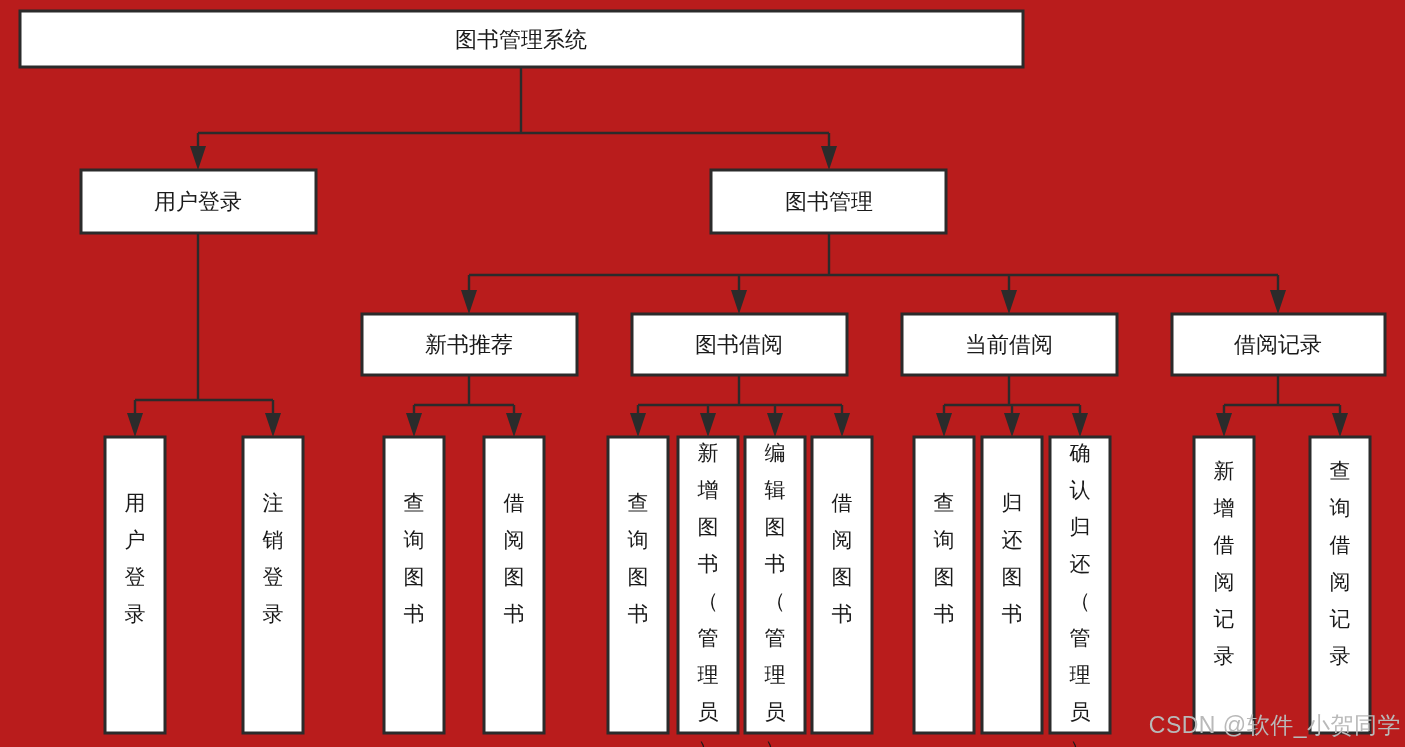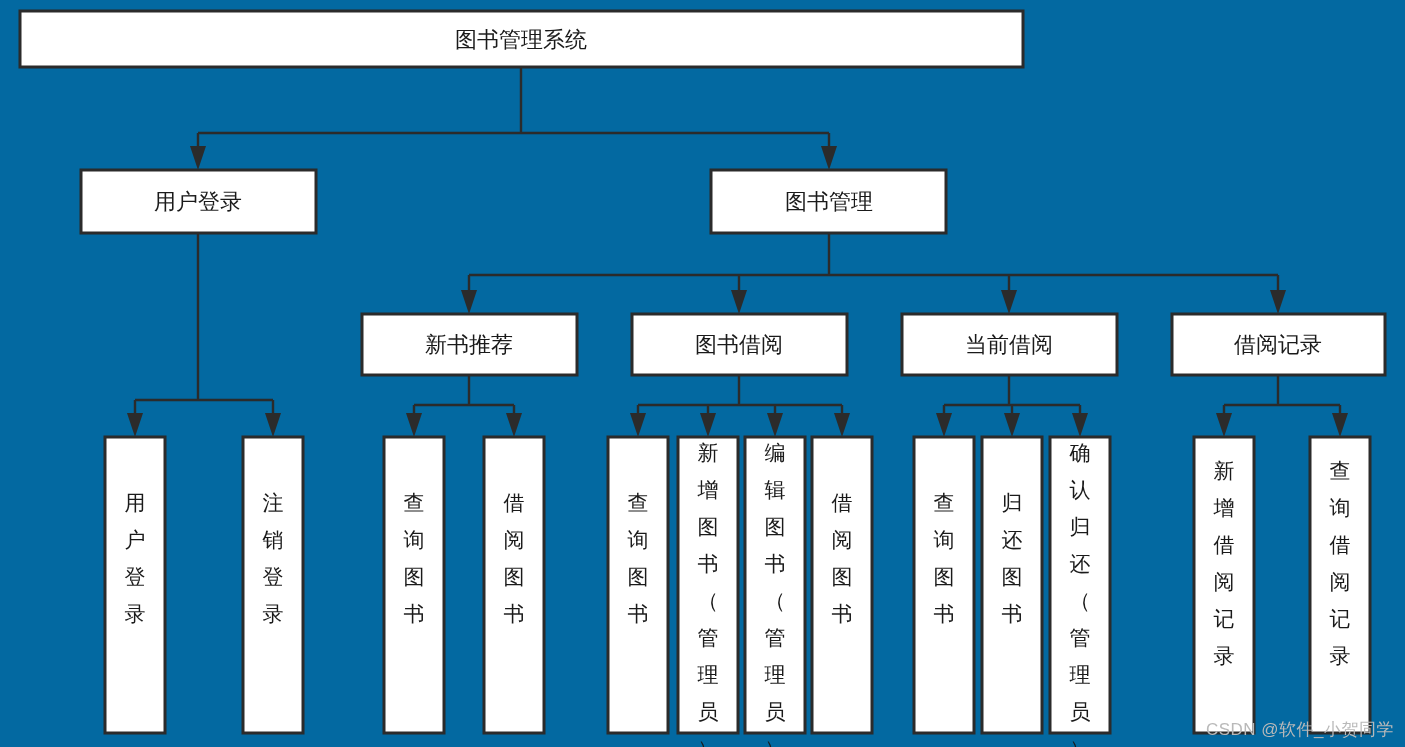--- a/index.html
+++ b/index.html
@@ -1,38 +1,38 @@
 <!DOCTYPE html>
 <html><head>
 <meta charset="utf-8">
 <style>
   html,body{margin:0;padding:0;background:#ffffff;}
   body{
     width:1405px;height:747px;overflow:hidden;
     font-family:"Liberation Sans","DejaVu Sans",sans-serif;
   }
-  #stage{position:relative;width:1405px;height:747px;background:#0369a1;}
+  #stage{position:relative;width:1405px;height:747px;background:#b91c1c;}
   svg#diagram{position:absolute;left:0;top:0;width:1405px;height:747px;display:block;}
   .node-box{fill:#ffffff;stroke:#2b2b2b;stroke-width:3;}
   .edge{stroke:#2b2b2b;stroke-width:2.4;fill:none;}
   .arrow-head{fill:#2b2b2b;stroke:none;}
   .node-label{
     font-family:"Liberation Sans","DejaVu Sans",sans-serif;
     font-size:22px;fill:#1a1a1a;
     text-anchor:middle;dominant-baseline:middle;
   }
   .node-label-vert{
     font-family:"Liberation Sans","DejaVu Sans",sans-serif;
     font-size:21px;fill:#1a1a1a;
     text-anchor:middle;
   }
   .watermark{
-    position:absolute;right:11px;bottom:6px;
+    position:absolute;right:4px;bottom:6px;
     font-family:"Liberation Sans","DejaVu Sans",sans-serif;
-    font-size:17px;color:#b9b9b9;white-space:nowrap;
+    font-size:23px;color:#b9b9b9;white-space:nowrap;
     letter-spacing:0.5px;pointer-events:none;
   }
 </style>
 </head>
 <body>
 
 <div id="stage">
 
   <svg id="diagram" viewBox="0 0 1405 747">
 

